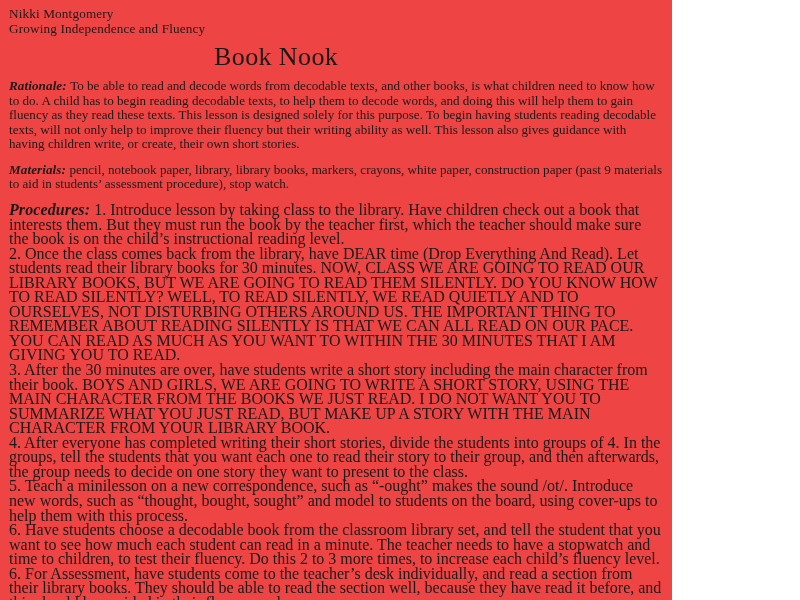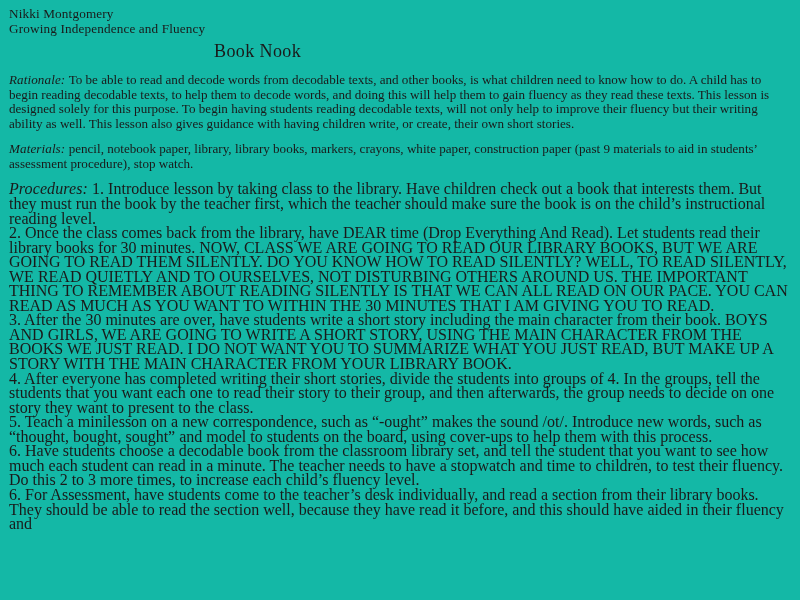--- a/index.html
+++ b/index.html
@@ -10,50 +10,50 @@
   body {
     width: 800px;
     height: 600px;
     overflow: hidden;
     font-family: "Liberation Serif", "DejaVu Serif", serif;
     color: #1a1a1a;
     -webkit-font-smoothing: antialiased;
   }
   .page {
     position: relative;
-    width: 800px;
+    width: 672px;
     height: 600px;
     box-sizing: border-box;
     padding: 7px 10px 0 9px;
-    background: #14b8a6;
+    background: #ef4444;
   }
   .byline {
     font-size: 13.2px;
     line-height: 14.6px;
     letter-spacing: 0.15px;
   }
   .byline div { white-space: nowrap; }
   .doc-title {
-    font-size: 18px;
+    font-size: 26px;
     line-height: 24px;
-    margin-top: 3px;
+    margin-top: 9px;
     margin-bottom: 10px;
     padding-left: 205px;
     letter-spacing: 0.4px;
     white-space: nowrap;
   }
   .section {
     font-size: 13.1px;
     line-height: 14.55px;
     text-align: left;
     margin-bottom: 11px;
   }
   .section.tight { margin-bottom: 0; }
   .label {
-    font-weight: normal;
+    font-weight: bold;
     font-style: italic;
     letter-spacing: 0.1px;
   }
   .proc-list {
     font-size: 16px;
     line-height: 14.55px;
   }
   .proc-item { display: block; }
   .spaceafter::after { content: " "; }
 </style>

